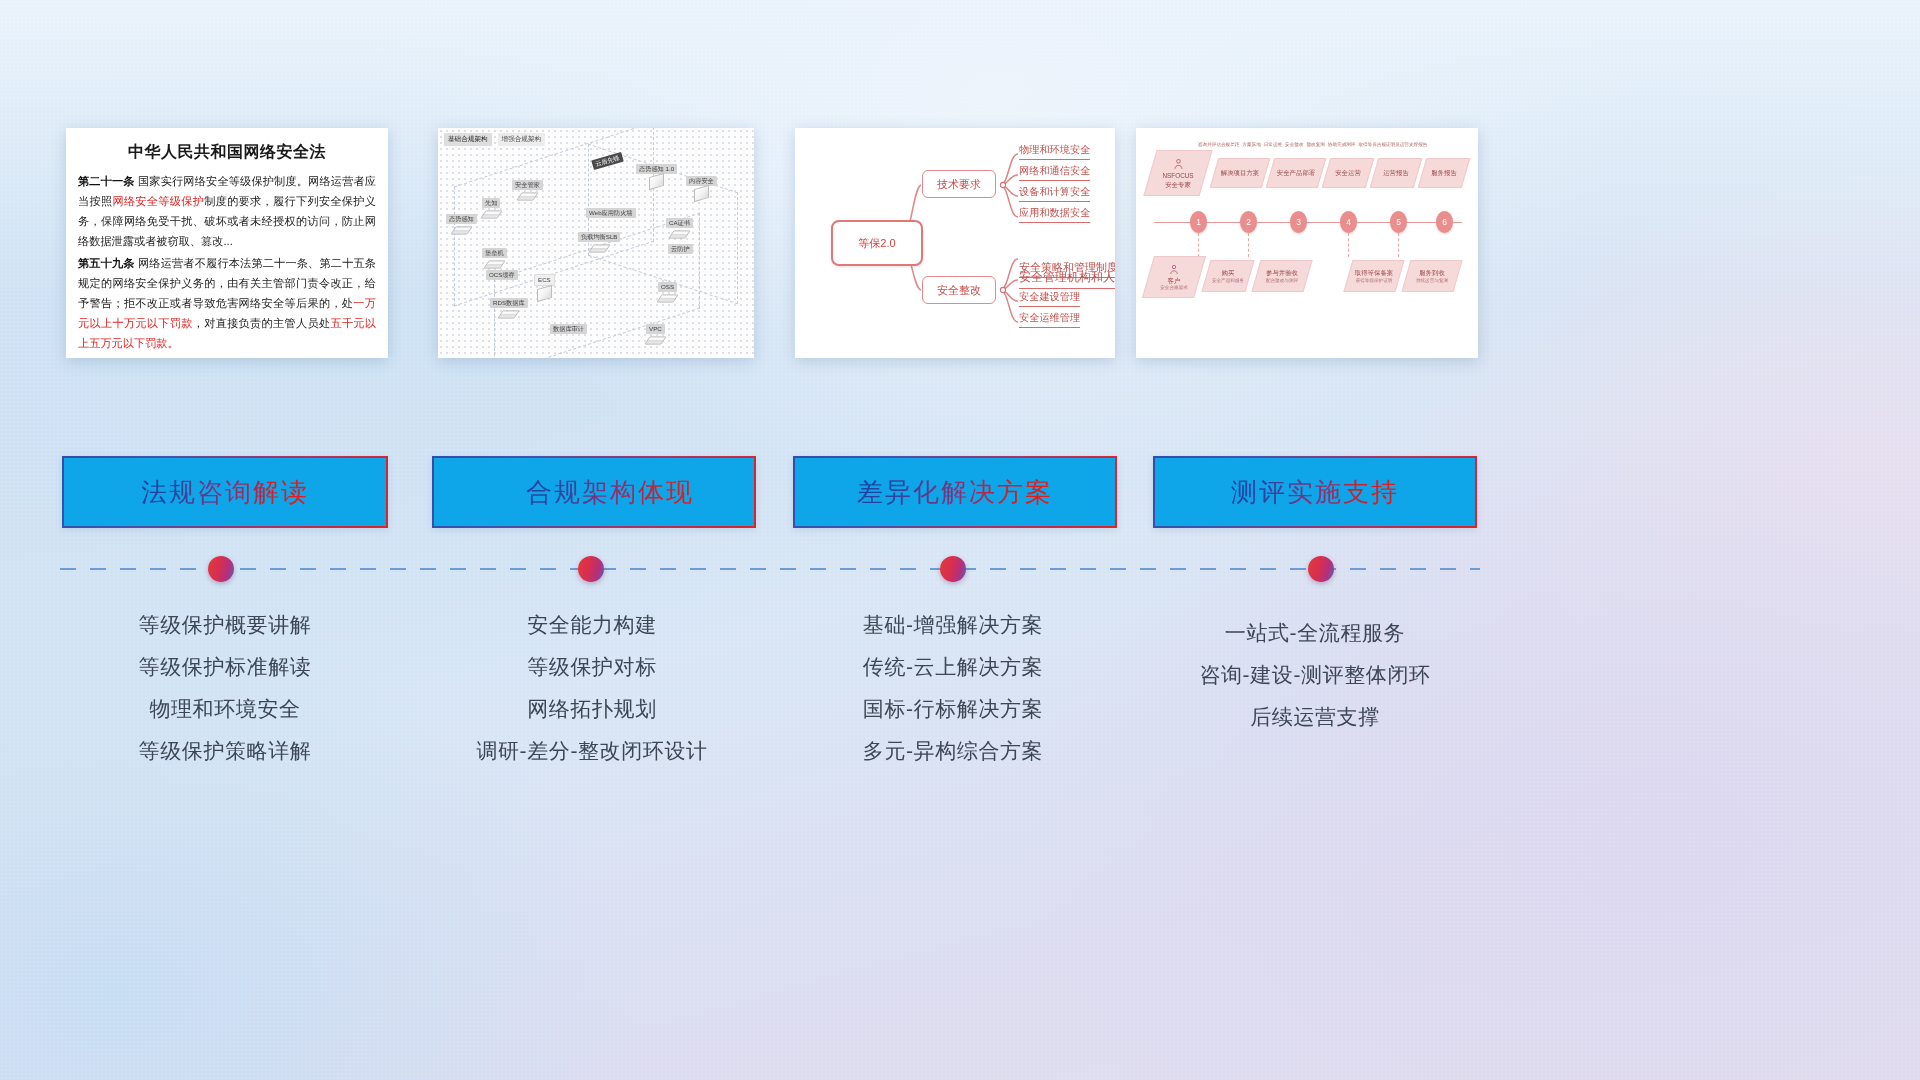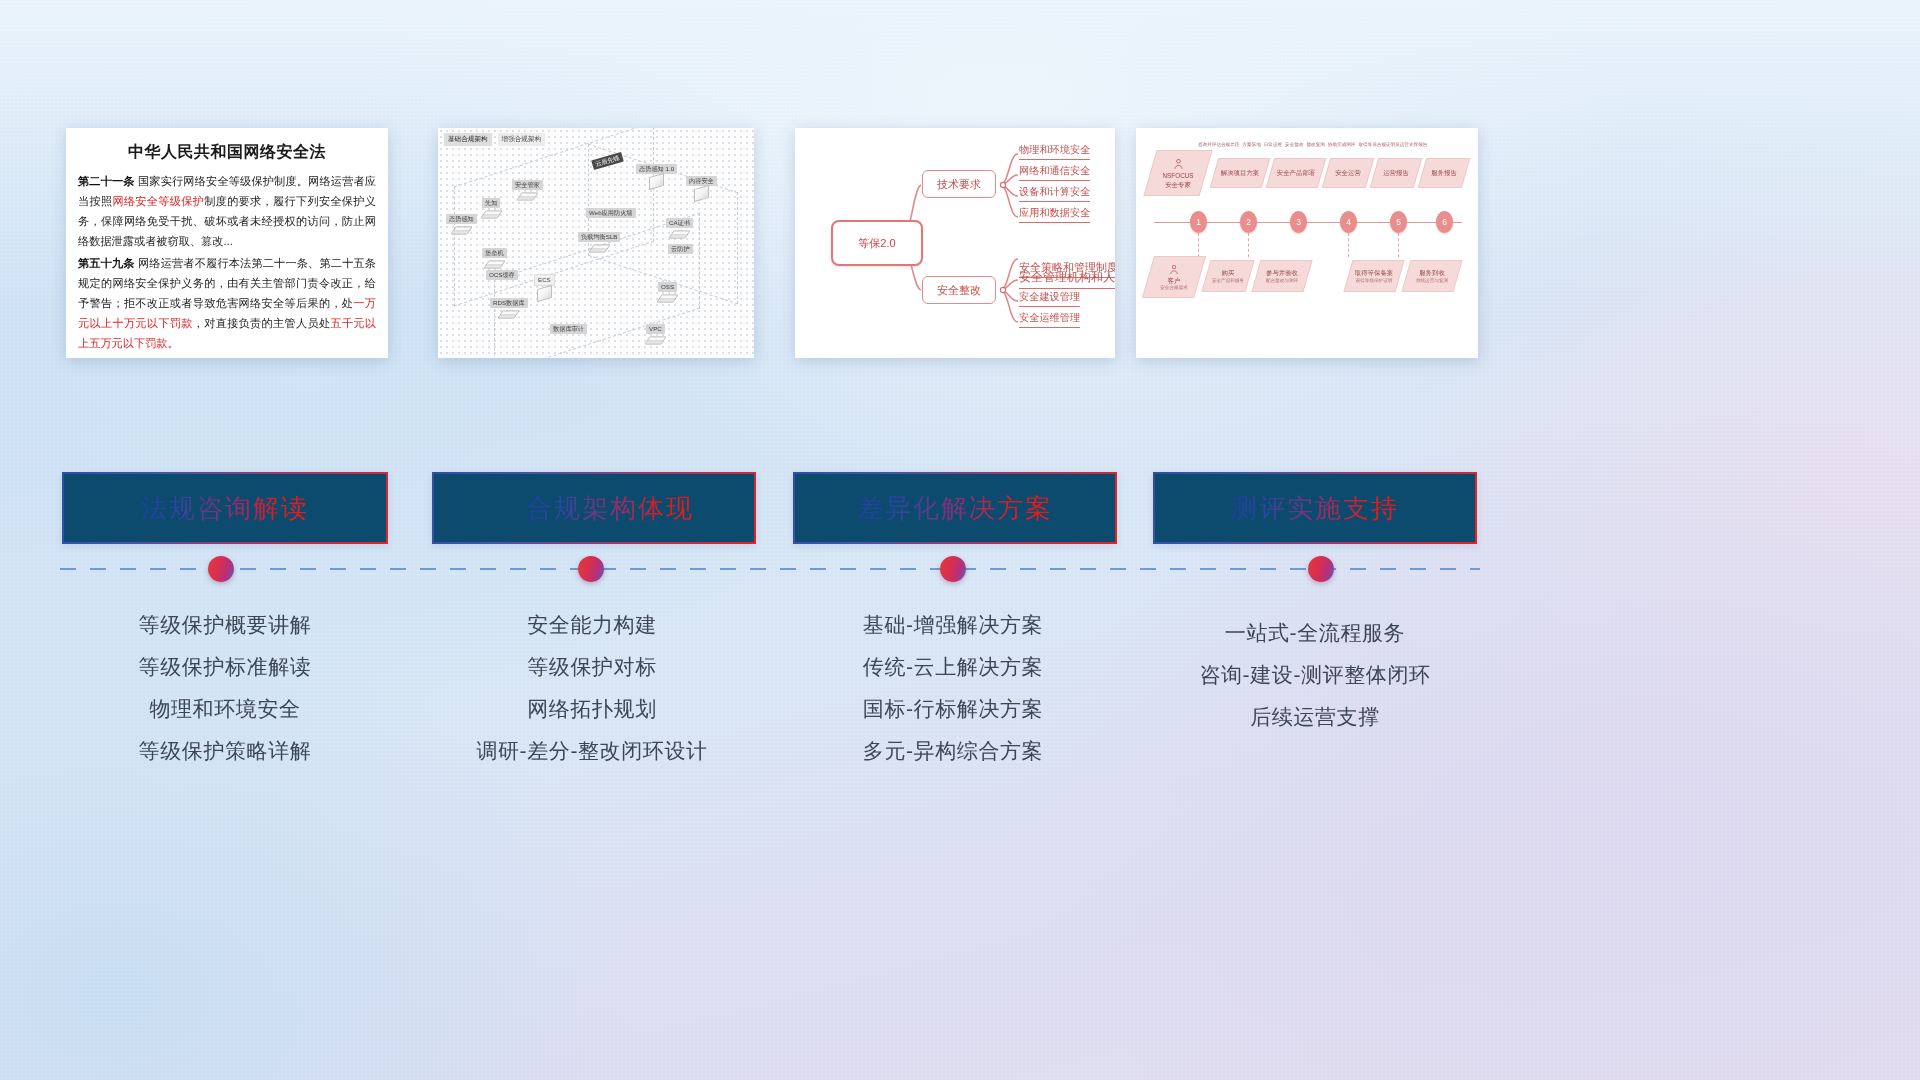--- a/index.html
+++ b/index.html
@@ -133,22 +133,22 @@
     background: #e98d8d; color: #fff; font-size: 8.5px;
     display: flex; align-items: center; justify-content: center;
     box-shadow: 0 1px 2px rgba(180,80,80,.3);
   }
   .rm-tick { position: absolute; width: 1px; border-left: 1px dashed #e8a5a5; }
   .rm-top-strip { position: absolute; display: flex; gap: 3px; }
   .rm-top-chip { font-size: 4.6px; color: #a85c5c; white-space: nowrap; }
 
   
   .banner {
-    position: absolute; top: 472px; height: 72px;
-    background: #0c4a6e;
+    position: absolute; top: 456px; height: 72px;
+    background: #0ea5e9;
     display: flex; align-items: center; justify-content: center;
     box-shadow: 0 2px 7px rgba(70,100,150,.14);
   }
   .banner::before {
     content: ""; position: absolute; inset: 0; padding: 2px;
     background: linear-gradient(118deg, #2f4ea8 0%, #3f55ac 26%, #a5346a 62%, #e02424 100%);
     -webkit-mask: linear-gradient(#000 0 0) content-box, linear-gradient(#000 0 0);
     -webkit-mask-composite: xor; mask-composite: exclude;
     pointer-events: none;
   }

